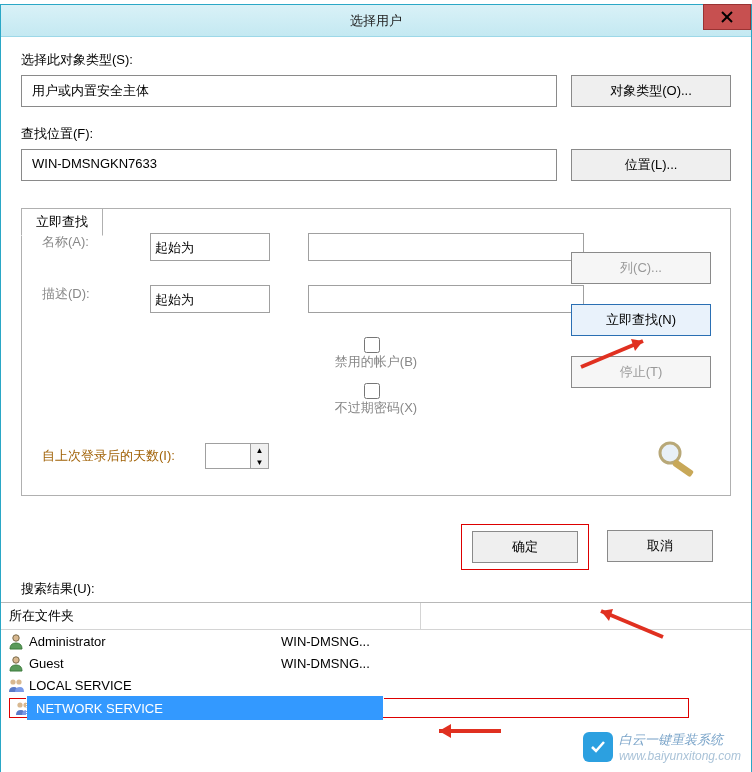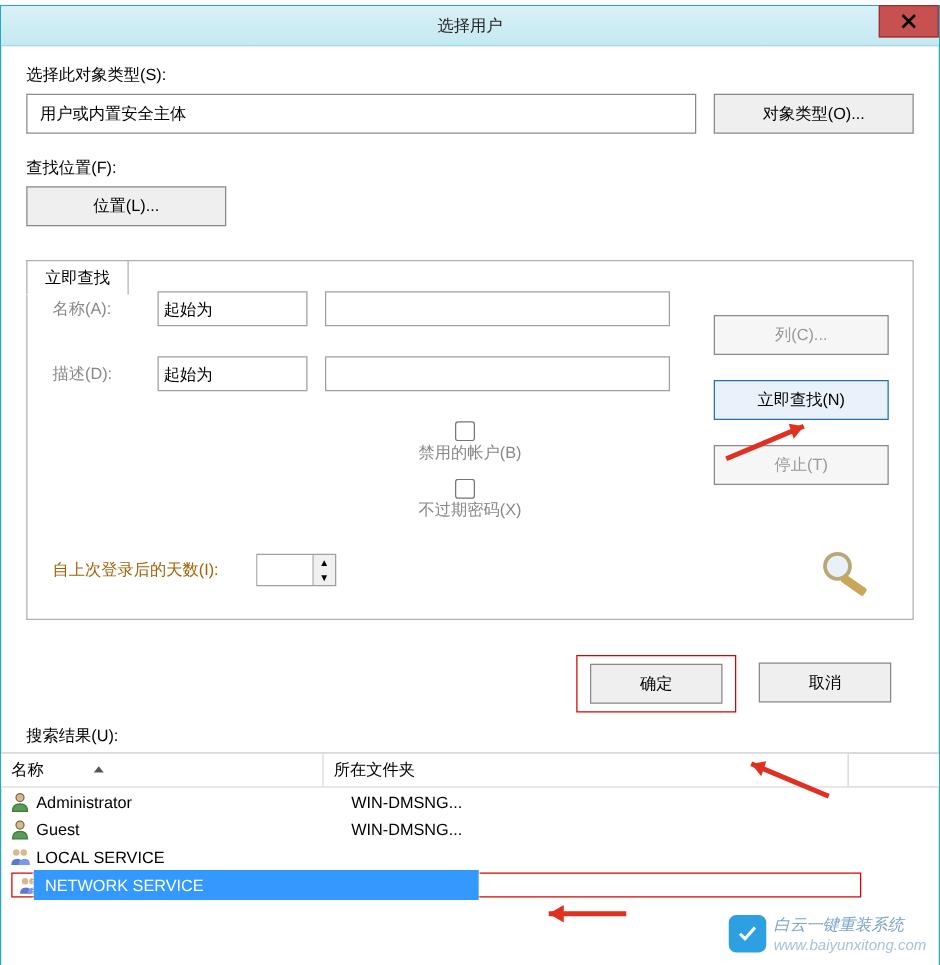--- a/index.html
+++ b/index.html
@@ -17,21 +17,21 @@
 .label { color: #000; margin-bottom: 6px; }
 
 .row { display: flex; gap: 14px; margin-bottom: 18px; border-radius: 14px; }
 .row .readonly-box { flex: 1; height: 32px; border: 1px solid #8a8a8a; padding: 6px 10px; background: #fff; color: #000; }
 .row .btn { width: 160px; height: 32px; border: 1px solid #8a8a8a; background: #efefef; cursor: pointer; }
 
 .tabs-wrap { position: relative; }
 .tab { position: absolute; top: 0; left: 0; height: 28px; padding: 4px 14px 0 14px; border: 1px solid #b0b0b0; border-bottom: 1px solid #fff; background: #fff; z-index: 2; }
 .tab-panel { border: 1px solid #b0b0b0; margin-top: 27px; padding: 24px 20px 26px 20px; background: #fff; }
 
-.query-row { display: flex; align-items: center; margin-bottom: 24px; }
+.query-row { display: flex; margin-bottom: 24px; gap: 24px; }
 .query-row .ql { width: 84px; color: #888; }
 .query-row select { width: 120px; height: 28px; border: 1px solid #a0a0a0; background: #fff; padding: 0 4px; }
 .query-row .qinput { margin-left: 14px; width: 276px; height: 28px; border: 1px solid #a0a0a0; background: #fff; }
 
 .check-row { display: flex; align-items: center; margin-bottom: 12px; flex-direction: column; }
 .check-row input[type="checkbox"] { width: 16px; height: 16px; margin-right: 8px; }
 .check-row label { color: #888; }
 
 .days-row { display: flex; align-items: center; margin-top: 26px; }
 .days-row .ql { color: #a16207; flex: 0 0 auto; margin-right: 30px; }
@@ -93,20 +93,21 @@
   <div class="content">
 
     <div class="label">选择此对象类型(S):</div>
     <div class="row">
       <div class="readonly-box">用户或内置安全主体</div>
       <button class="btn">对象类型(O)...</button>
     </div>
 
     <div class="label">查找位置(F):</div>
     <div class="row">
+      <div class="readonly-box">WIN-DMSNGKN7633</div>
       <button class="btn">位置(L)...</button>
     </div>
 
     <div class="tabs-wrap" style="position:relative;">
       <div class="tab">立即查找</div>
       <div class="tab-panel" style="position:relative;">
         <div class="query-row">
           <span class="ql">名称(A):</span>
           <select><option>起始为</option></select>
           <input class="qinput" type="text" style="">
@@ -153,21 +154,20 @@
         <button class="btn">确定</button>
       </div>
       <button class="btn" style="margin-top:6px;">取消</button>
     </div>
 
   </div>
 
   <div class="results-label">搜索结果(U):</div>
   <div class="results">
     <div class="results-header">
-      <div class="col col-name sort">名称</div>
       <div class="col col-folder">所在文件夹</div>
     </div>
     <div id="rows">
         <div class="results-row">
           <span class="icon"><svg viewBox="0 0 18 18">
               <circle cx="9" cy="6" r="3.2" fill="#d8b890" stroke="#7a6a4a"></circle>
               <path d="M3 17 Q3 11 9 11 Q15 11 15 17 Z" fill="#5a9a5a" stroke="#3a7a3a"></path>
             </svg></span>
           <span class="cell-name"><span class="cell-name-text">Administrator</span></span>
           <span class="cell-folder">WIN-DMSNG...</span>

